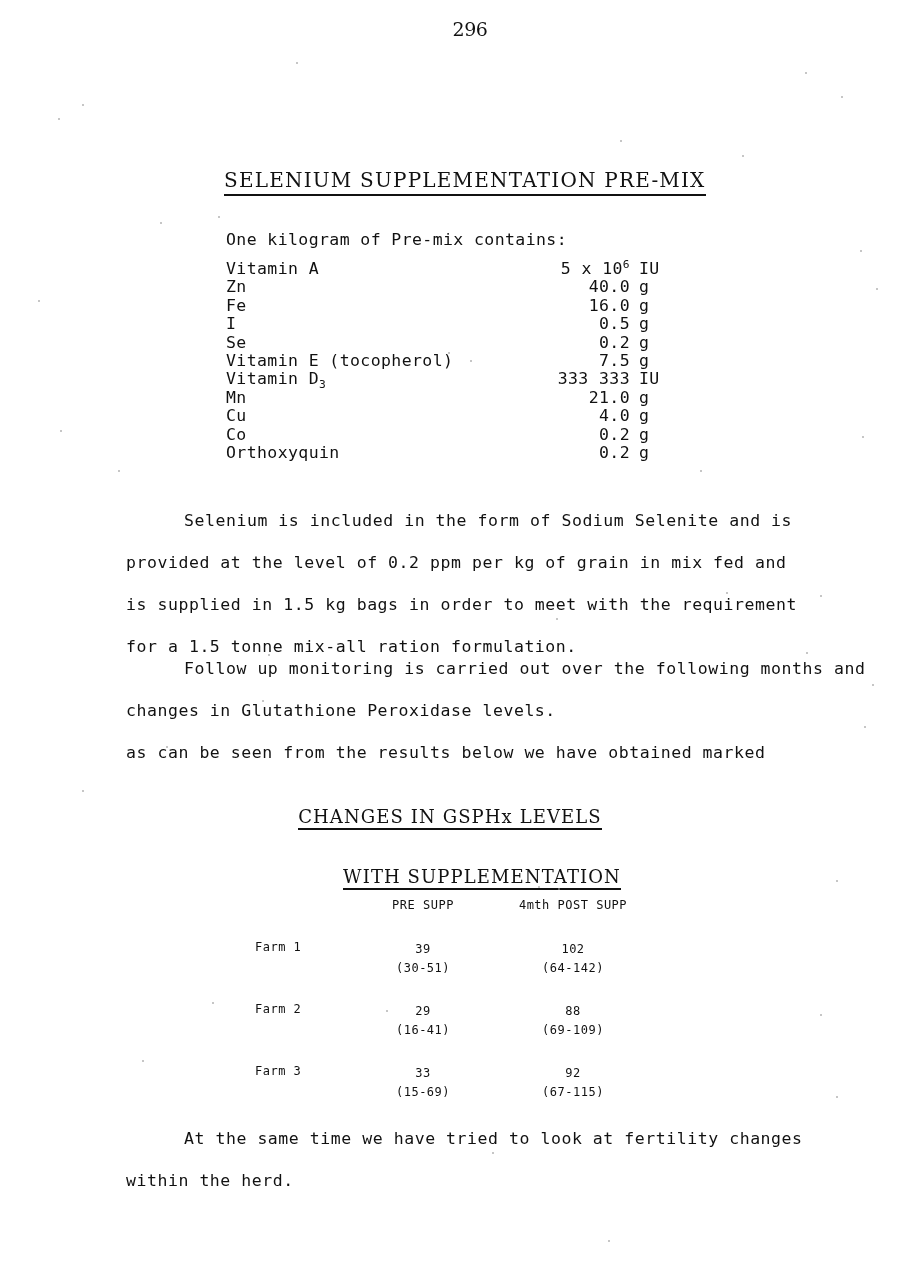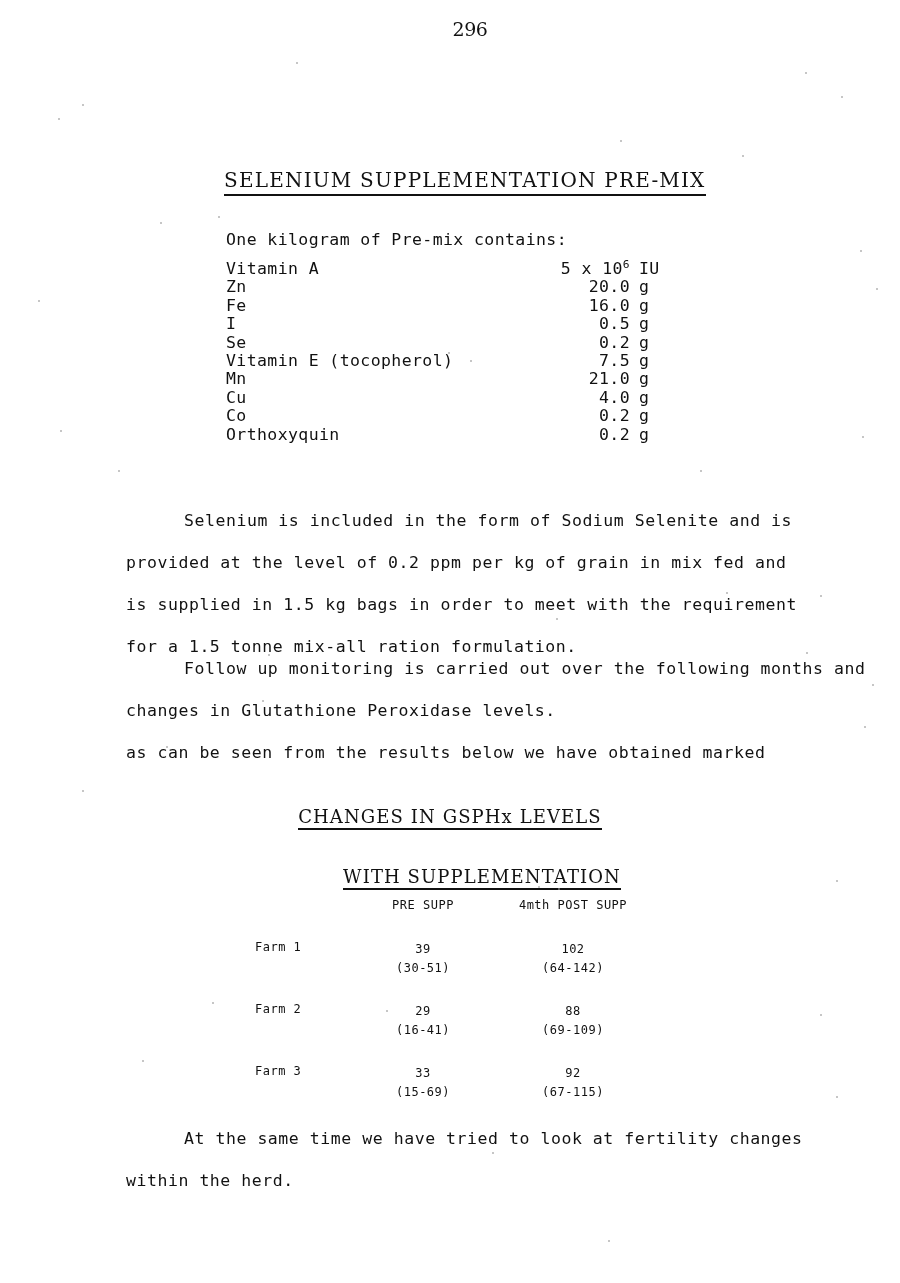--- a/index.html
+++ b/index.html
@@ -160,21 +160,21 @@
 
   <table class="premix-table">
     <tbody id="premix-body">
         <tr>
           <td class="name">Vitamin A</td>
           <td class="val">5 x 10<sup>6</sup></td>
           <td class="unit">IU</td>
         </tr>
         <tr>
           <td class="name">Zn</td>
-          <td class="val">20.0</td>
+          <td class="val">40.0</td>
           <td class="unit">g</td>
         </tr>
         <tr>
           <td class="name">Fe</td>
           <td class="val">16.0</td>
           <td class="unit">g</td>
         </tr>
         <tr>
           <td class="name">I</td>
           <td class="val">0.5</td>
@@ -182,20 +182,25 @@
         </tr>
         <tr>
           <td class="name">Se</td>
           <td class="val">0.2</td>
           <td class="unit">g</td>
         </tr>
         <tr>
           <td class="name">Vitamin E (tocopherol)</td>
           <td class="val">7.5</td>
           <td class="unit">g</td>
+        </tr>
+        <tr>
+          <td class="name">Vitamin D<sub>3</sub></td>
+          <td class="val">333 333</td>
+          <td class="unit">IU</td>
         </tr>
         <tr>
           <td class="name">Mn</td>
           <td class="val">21.0</td>
           <td class="unit">g</td>
         </tr>
         <tr>
           <td class="name">Cu</td>
           <td class="val">4.0</td>
           <td class="unit">g</td>

